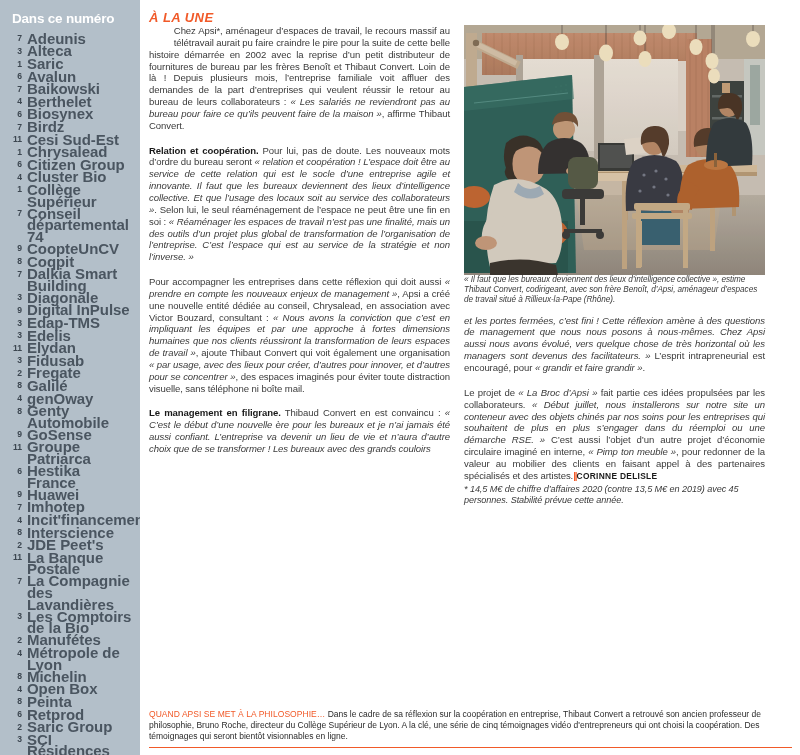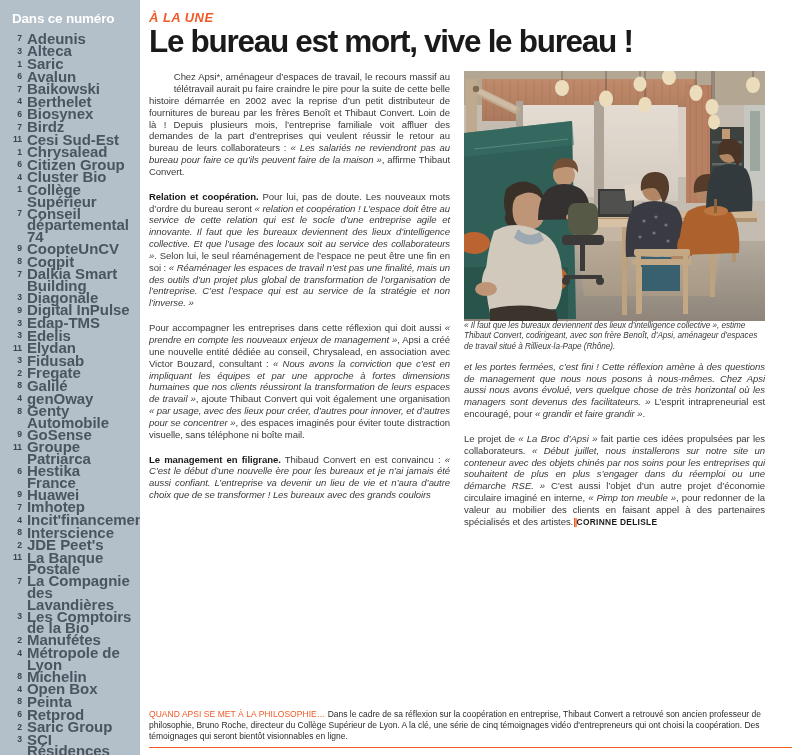--- a/index.html
+++ b/index.html
@@ -430,21 +430,20 @@
         <div class="idx-row">
           <span class="idx-num">6</span>
           <span class="idx-name">Teledyne e2v</span>
         </div>
       </div>
   </aside>
 
   <main id="main">
 
     <div id="kicker">À LA UNE</div>
-    <h1 id="headline">Le bureau est mort, vive le bureau !</h1>
 
     <div id="cols">
 
       <div class="col">
 
         <p class="body">
           <span class="playwrap"><span class="play-icon"></span></span><span>Chez Apsi*, aménageur d’espaces de travail, le recours massif au télétravail aurait pu faire craindre le pire pour la suite de cette belle histoire démarrée en 2002 avec la reprise d’un petit distributeur de fournitures de bureau par les frères Benoît et Thibaut Convert. Loin de là ! Depuis plusieurs mois, l’entreprise familiale voit affluer des demandes de la part d’entreprises qui veulent réussir le retour au bureau de leurs collaborateurs : </span><span class="it">« Les salariés ne reviendront pas au bureau pour faire ce qu’ils peuvent faire de la maison »</span><span>, affirme Thibaut Convert.</span>
         </p>
 
         <p class="body">
@@ -666,20 +665,21 @@
         <p class="caption">« Il faut que les bureaux deviennent des lieux d’intelligence collective », estime Thibaut Convert, codirigeant, avec son frère Benoît, d’Apsi, aménageur d’espaces de travail situé à Rillieux-la-Pape (Rhône).</p>
 
         <p class="body">
           <span class="it">et les portes fermées, c’est fini ! Cette réflexion amène à des questions de management que nous nous posons à nous-mêmes. Chez Apsi aussi nous avons évolué, vers quelque chose de très horizontal où les managers sont devenus des facilitateurs. »</span><span> L’esprit intrapreneurial est encouragé, pour </span><span class="it">« grandir et faire grandir »</span><span>.</span>
         </p>
 
         <p class="body">
           <span>Le projet de </span><span class="it">« La Broc d’Apsi »</span><span> fait partie ces idées propulsées par les collaborateurs. </span><span class="it">« Début juillet, nous installerons sur notre site un conteneur avec des objets chinés par nos soins pour les entreprises qui souhaitent de plus en plus s’engager dans du réemploi ou une démarche RSE. »</span><span> C’est aussi l’objet d’un autre projet d’économie circulaire imaginé en interne, </span><span class="it">« Pimp ton meuble »</span><span>, pour redonner de la valeur au mobilier des clients en faisant appel à des partenaires spécialisés et des artistes.</span><span class="bar">||</span><span class="byline">CORINNE DELISLE</span>
         </p>
 
+        <p class="footnote">* 14,5 M€ de chiffre d’affaires 2020 (contre 13,5 M€ en 2019) avec 45 personnes. Stabilité prévue cette année.</p>
 
       </div>
     </div>
 
     <div id="banner">
       <div id="banner-text">
         <span id="banner-lead">QUAND APSI SE MET À LA PHILOSOPHIE…</span><span> Dans le cadre de sa réflexion sur la coopération en entreprise, Thibaut Convert a retrouvé son ancien professeur de philosophie, Bruno Roche, directeur du Collège Supérieur de Lyon. A la clé, une série de cinq témoignages vidéo d'entrepreneurs qui ont choisi la coopération. Des témoignages qui seront bientôt visionnables en ligne.</span>
       </div>
       <div id="banner-rule"></div>
     </div>

